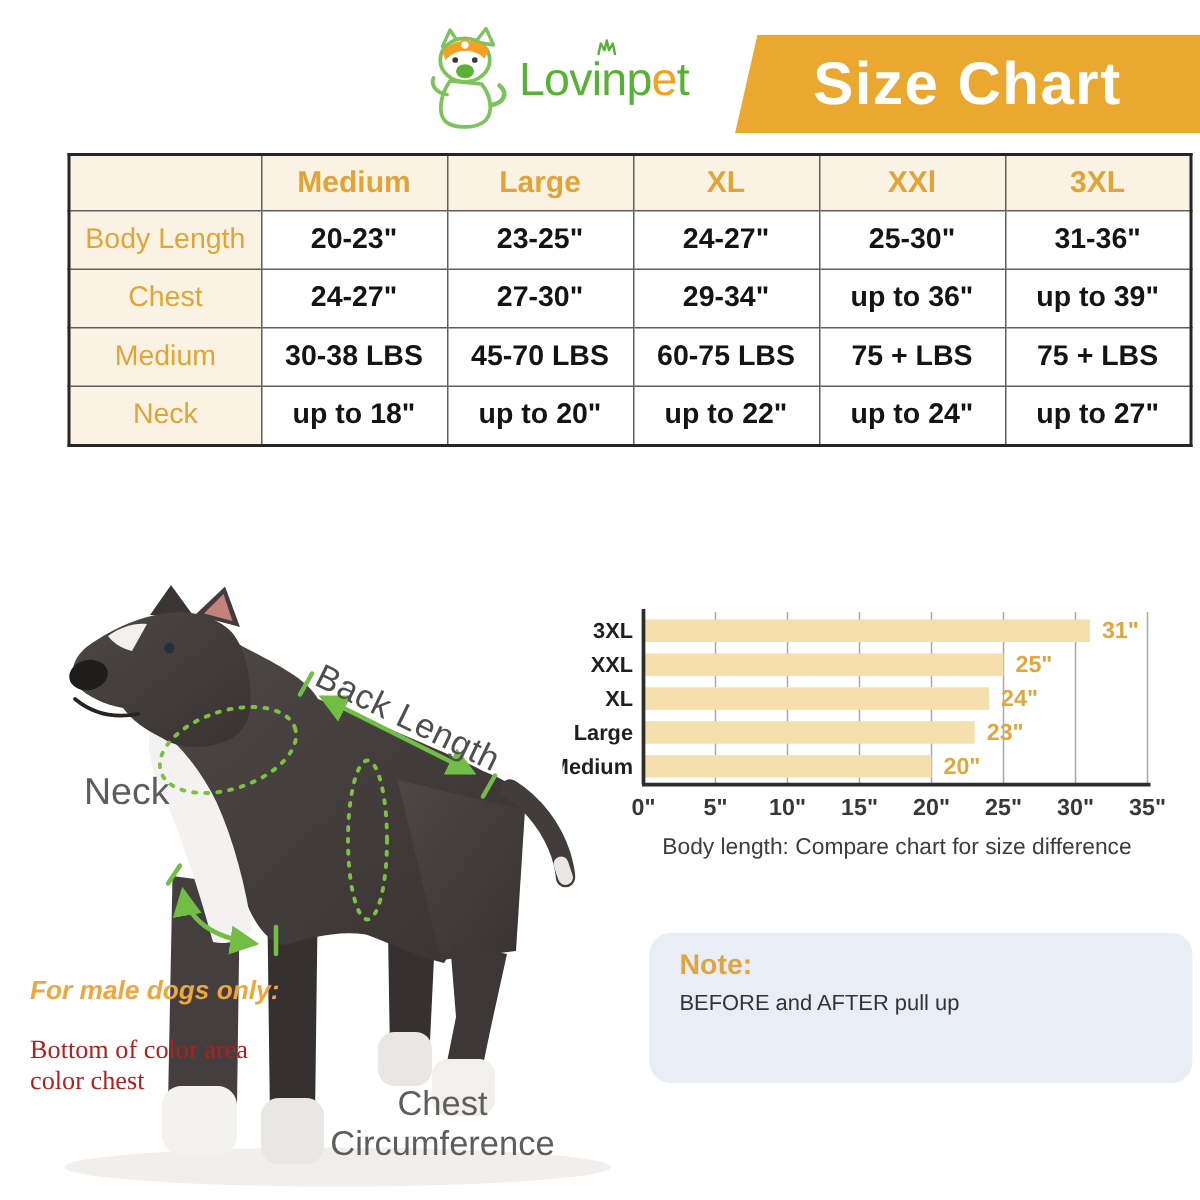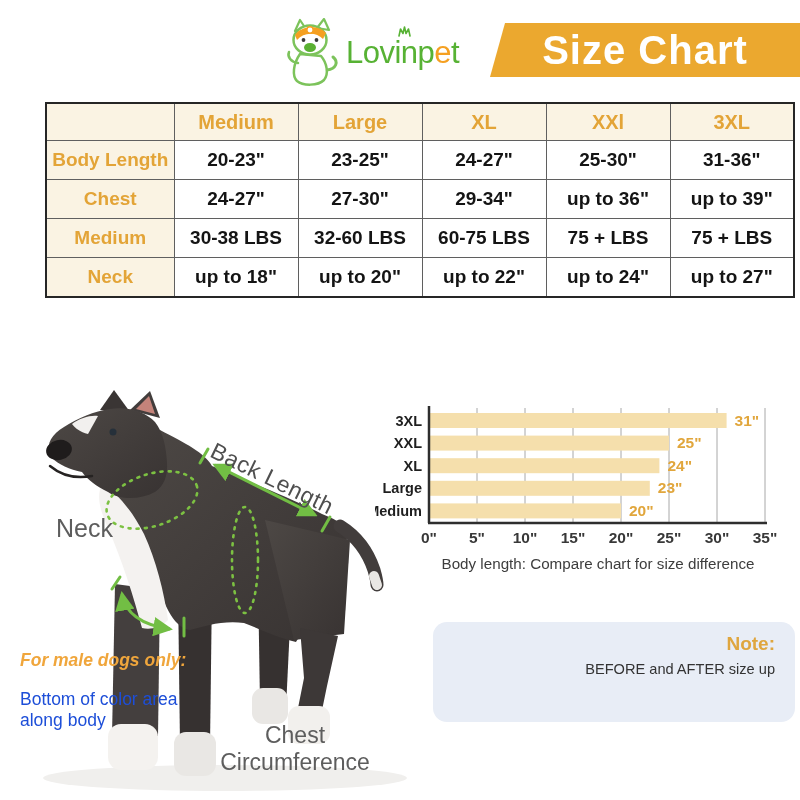--- a/index.html
+++ b/index.html
@@ -10,66 +10,65 @@
 
   
   .mascot { position:absolute; left:283px; top:18px; width:58px; height:70px; }
   .brand {
     position:absolute; left:346px; top:36px; font-size:31px; font-weight:normal;
     color:#57B234; letter-spacing:-0.5px; line-height:34px;
   }
   .brand .brand-e { color:#F5A021; }
   .crown { position:absolute; left:397px; top:26px; width:15px; height:11px; }
   .banner {
-    position:absolute; left:490px; top:23px; width:310px; height:54px;
+    position:absolute; left:490px; top:23px; width:310px; height:66px;
     background:#EBA82F; clip-path:polygon(15px 0, 100% 0, 100% 100%, 0 100%);
     display:flex; align-items:center; justify-content:center;
   }
   .banner span {
     color:#ffffff; font-size:40px; font-weight:bold; letter-spacing:1px;
   }
 
   
   #size-table {
     position:absolute; left:45px; top:102px; width:748px;
     border-collapse:collapse; table-layout:fixed;
     border:2.5px solid #262626;
   }
   #size-table th, #size-table td {
     border:1px solid #5f5f5f; text-align:center; padding:0; height:38px;
   }
   #size-table thead th { height:36px; background:#FAF3E3; color:#E3A437; font-size:20px; font-weight:bold; }
-  #size-table tbody th { background:#FAF3E3; color:#E3A437; font-size:19px; font-weight:bold; }
+  #size-table tbody th { background:#FAF3E3; color:#E3A437; font-size:19px; font-weight:normal; }
   #size-table tbody td { background:#ffffff; color:#141414; font-size:19px; font-weight:bold; }
 
   
   #dog-svg { position:absolute; left:0px; top:388px; width:430px; height:412px; }
   .back-length-label {
     position:absolute; left:212px; top:436px; width:180px;
     font-size:23px; color:#4f4f4f; letter-spacing:0.5px;
     transform:rotate(26deg); transform-origin:0 50%;
   }
   .neck-label { position:absolute; left:56px; top:514px; font-size:25px; color:#5d5d5d; }
   .male-note { position:absolute; left:20px; top:650px; width:210px; font-size:17.5px; line-height:21px; }
   .male-note .male-title { color:#F0A63C; font-weight:bold; margin-bottom:18px;font-style:italic; }
-  .male-note .male-line { color:#1d4ed8; }
+  .male-note .male-line { color:#b91c1c;font-family:Liberation Serif, serif; }
   .chest-label {
     position:absolute; left:210px; top:722px; width:170px; text-align:center;
     font-size:23px; line-height:27px; color:#5d5d5d;
   }
 
   
   #bar-chart { position:absolute; left:375px; top:398px; width:425px; height:185px; }
 
   
   .note-box {
     position:absolute; left:433px; top:622px; width:362px; height:100px;
     background:#E8EDF6; border-radius:14px; box-sizing:border-box;
     padding:11px 20px 0 20px;
-    text-align:right;
   }
   .note-title { color:#DFA63F; font-size:19px; font-weight:bold; margin-bottom:5px; }
   .note-line { color:#333333; font-size:14.6px; line-height:19px; }
 </style>
 </head>
 <body>
 
 <div class="canvas">
 
   <svg class="mascot" viewBox="0 0 58 70">
@@ -127,21 +126,21 @@
           <th>Chest</th>
           <td>24-27"</td>
           <td>27-30"</td>
           <td>29-34"</td>
           <td>up to 36"</td>
           <td>up to 39"</td>
         </tr>
         <tr>
           <th>Medium</th>
           <td>30-38 LBS</td>
-          <td>32-60 LBS</td>
+          <td>45-70 LBS</td>
           <td>60-75 LBS</td>
           <td>75 + LBS</td>
           <td>75 + LBS</td>
         </tr>
         <tr>
           <th>Neck</th>
           <td>up to 18"</td>
           <td>up to 20"</td>
           <td>up to 22"</td>
           <td>up to 24"</td>
@@ -228,21 +227,21 @@
       <line x1="112" y1="201" x2="120" y2="189" stroke="#72BE44" stroke-width="3" stroke-linecap="round"></line>
       <line x1="184" y1="230" x2="184" y2="248" stroke="#72BE44" stroke-width="3" stroke-linecap="round"></line>
     </g>
   </svg>
 
   <div class="back-length-label">Back Length</div>
   <div class="neck-label">Neck</div>
   <div class="male-note">
     <div class="male-title">For male dogs only:</div>
     <div class="male-line">Bottom of color area</div>
-    <div class="male-line">along body</div>
+    <div class="male-line">color chest</div>
   </div>
   <div class="chest-label">
     <div>Chest</div>
     <div>Circumference</div>
   </div>
 
   <svg id="bar-chart" viewBox="0 0 425 185">
       <line x1="102" y1="10" x2="102" y2="125" stroke="#A8A8A8" stroke-width="1"></line>
       <line x1="150" y1="10" x2="150" y2="125" stroke="#A8A8A8" stroke-width="1"></line>
       <line x1="198" y1="10" x2="198" y2="125" stroke="#A8A8A8" stroke-width="1"></line>
@@ -274,17 +273,17 @@
       <text x="246" y="145" text-anchor="middle" fill="#383838" font-size="15.5" font-weight="bold" font-family="Liberation Sans, sans-serif">20"</text>
       <text x="294" y="145" text-anchor="middle" fill="#383838" font-size="15.5" font-weight="bold" font-family="Liberation Sans, sans-serif">25"</text>
       <text x="342" y="145" text-anchor="middle" fill="#383838" font-size="15.5" font-weight="bold" font-family="Liberation Sans, sans-serif">30"</text>
       <text x="390" y="145" text-anchor="middle" fill="#383838" font-size="15.5" font-weight="bold" font-family="Liberation Sans, sans-serif">35"</text>
       <text x="223" y="171" text-anchor="middle" fill="#3d3d3d" font-size="15.2" font-family="Liberation Sans, sans-serif">Body length: Compare chart for size difference</text>
     </svg>
 
   <div class="note-box">
     <div class="note-title">Note:</div>
     <div id="note-lines">
-        <div class="note-line">BEFORE and AFTER size up</div>
+        <div class="note-line">BEFORE and AFTER pull up</div>
       </div>
   </div>
 
 </div>
 
 </body></html>

